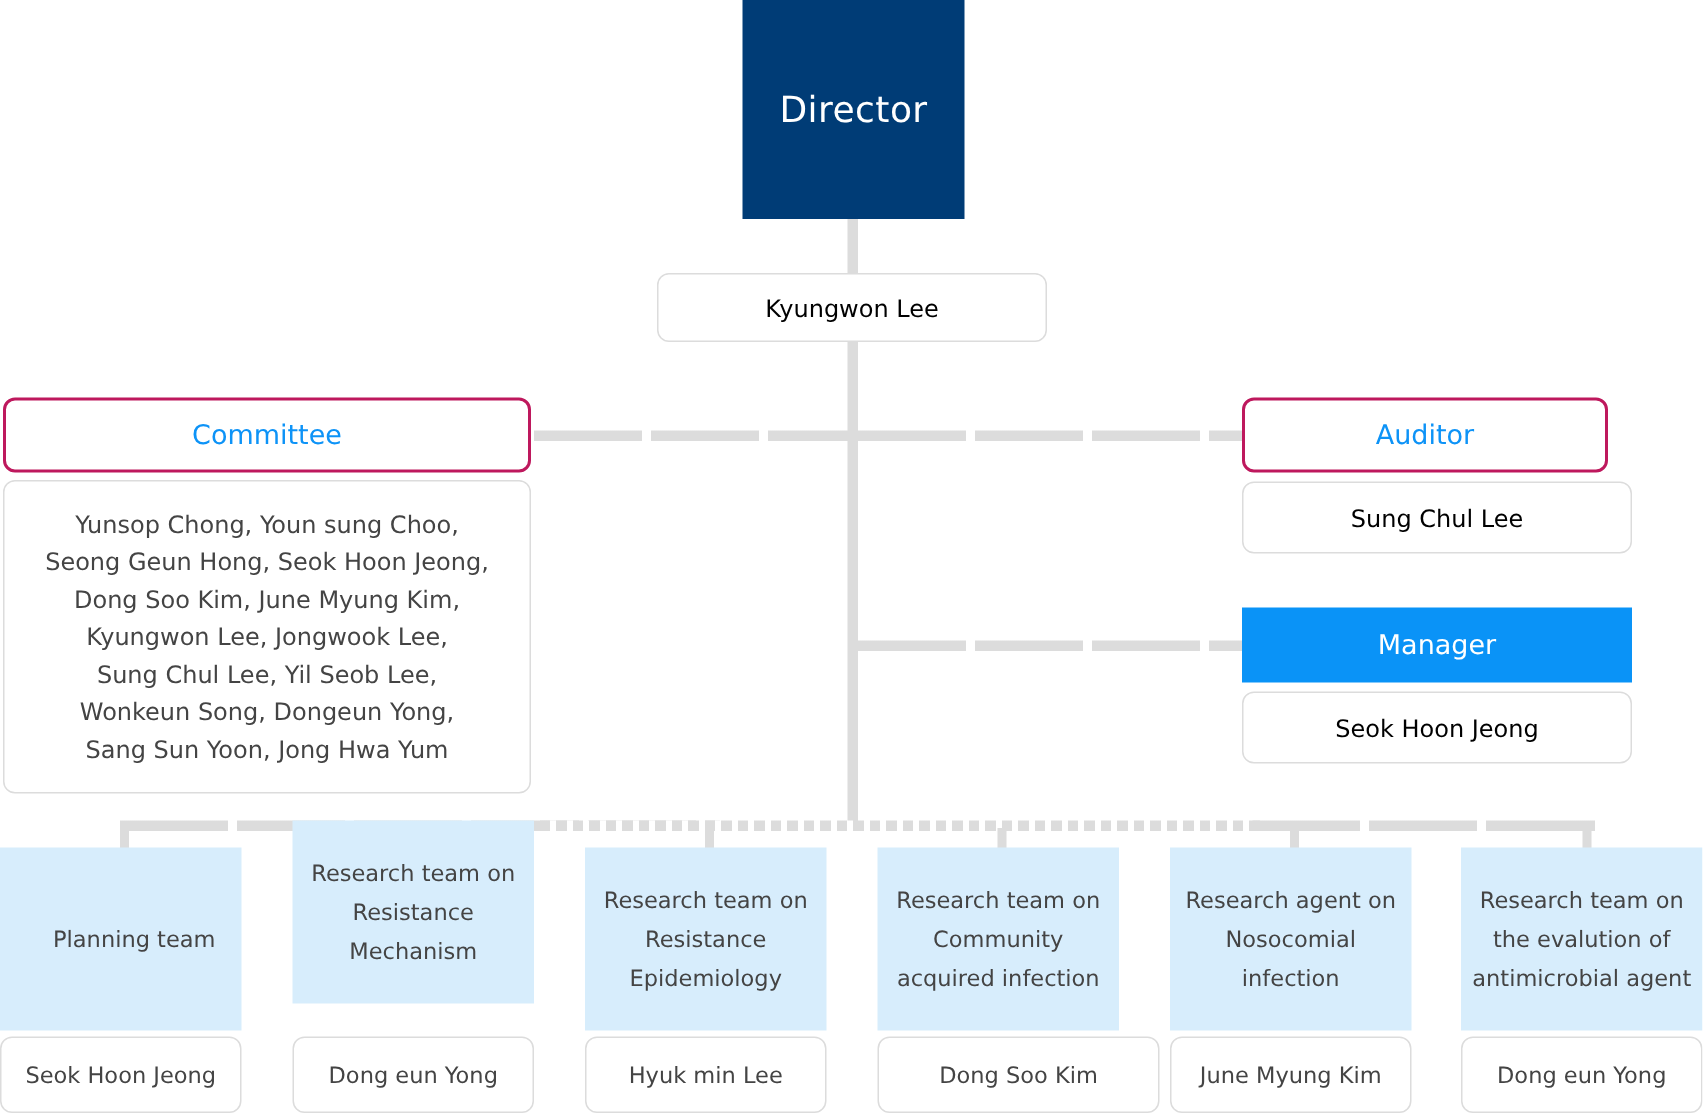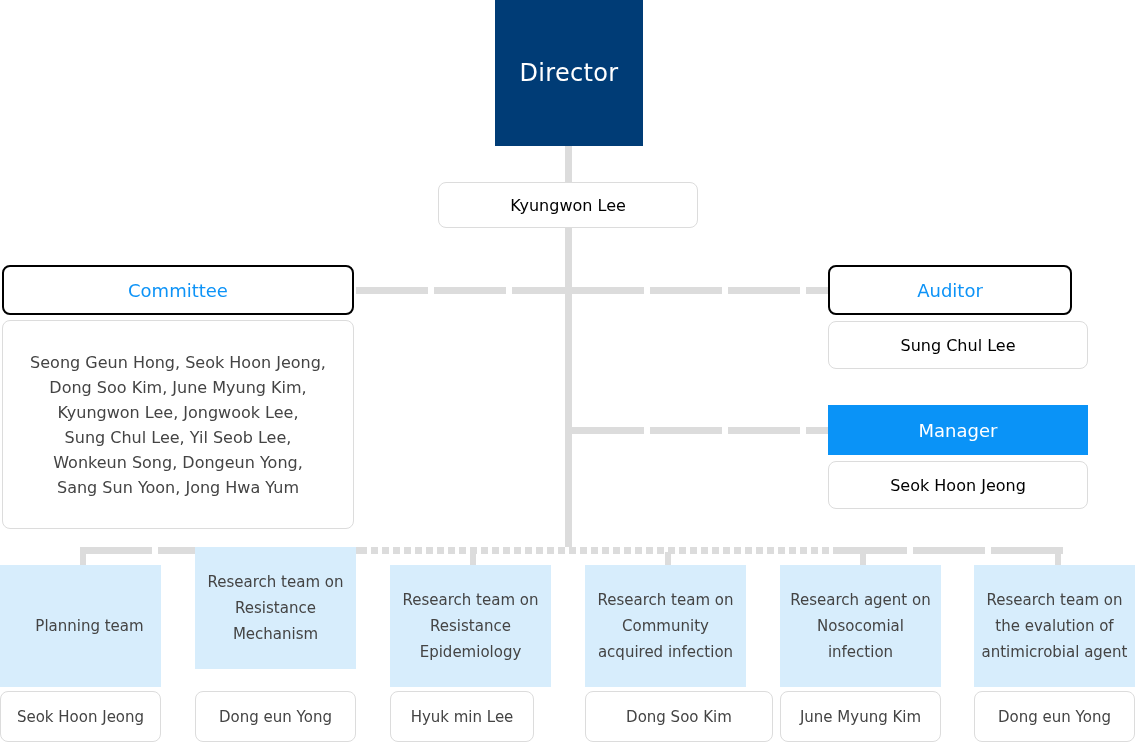--- a/index.html
+++ b/index.html
@@ -31,21 +31,21 @@
     font-size: 24px; letter-spacing: .3px;
   }
   .plainbox {
     position: absolute; background: #ffffff;
     border: 1px solid #dcdcdc; border-radius: 8px;
     display: flex; align-items: center; justify-content: center;
     color: #000000; font-size: 16px;
   }
   .hdr-outline {
     position: absolute; background: #ffffff;
-    border: 2px solid #000000; border-radius: 8px;
+    border: 2px solid #be185d; border-radius: 8px;
     display: flex; align-items: center; justify-content: center;
     color: #0d93f7; font-size: 18px;
   }
   .hdr-solid {
     position: absolute; background: #0a93f7; color: #ffffff;
     display: flex; align-items: center; justify-content: center;
     font-size: 18px;
   }
   .namelist {
     position: absolute; background: #ffffff;
@@ -100,20 +100,21 @@
   </div>
 
   <div class="plainbox" style="left:438px; top:182px; width:260px; height:46px;">
     <span>Kyungwon Lee</span>
   </div>
 
   <div class="hdr-outline" style="left:2px; top:265px; width:352px; height:50px;">
     <span>Committee</span>
   </div>
   <div class="namelist" style="left:2px; top:320px; width:352px; height:209px;">
+    <span>Yunsop Chong, Youn sung Choo,</span>
     <span>Seong Geun Hong, Seok Hoon Jeong,</span>
     <span>Dong Soo Kim, June Myung Kim,</span>
     <span>Kyungwon Lee, Jongwook Lee,</span>
     <span>Sung Chul Lee, Yil Seob Lee,</span>
     <span>Wonkeun Song, Dongeun Yong,</span>
     <span>Sang Sun Yoon, Jong Hwa Yum</span>
   </div>
 
   <div class="hdr-outline" style="left:828px; top:265px; width:244px; height:50px;">
     <span>Auditor</span>
@@ -139,21 +140,21 @@
   <div class="team-head" style="left:195px; top:547px; width:161px; height:122px;">
     <span>Research team on Resistance Mechanism</span>
   </div>
   <div class="team-name" style="left:195px; top:691px; width:161px; height:51px;">
     <span>Dong eun Yong</span>
   </div>
 
   <div class="team-head" style="left:390px; top:565px; width:161px; height:122px;">
     <span>Research team on Resistance Epidemiology</span>
   </div>
-  <div class="team-name" style="left:390px; top:691px; width:144px; height:51px;">
+  <div class="team-name" style="left:390px; top:691px; width:161px; height:51px;">
     <span>Hyuk min Lee</span>
   </div>
 
   <div class="team-head" style="left:585px; top:565px; width:161px; height:122px;">
     <span>Research team on Community acquired infection</span>
   </div>
   <div class="team-name" style="left:585px; top:691px; width:188px; height:51px;">
     <span>Dong Soo Kim</span>
   </div>
 

